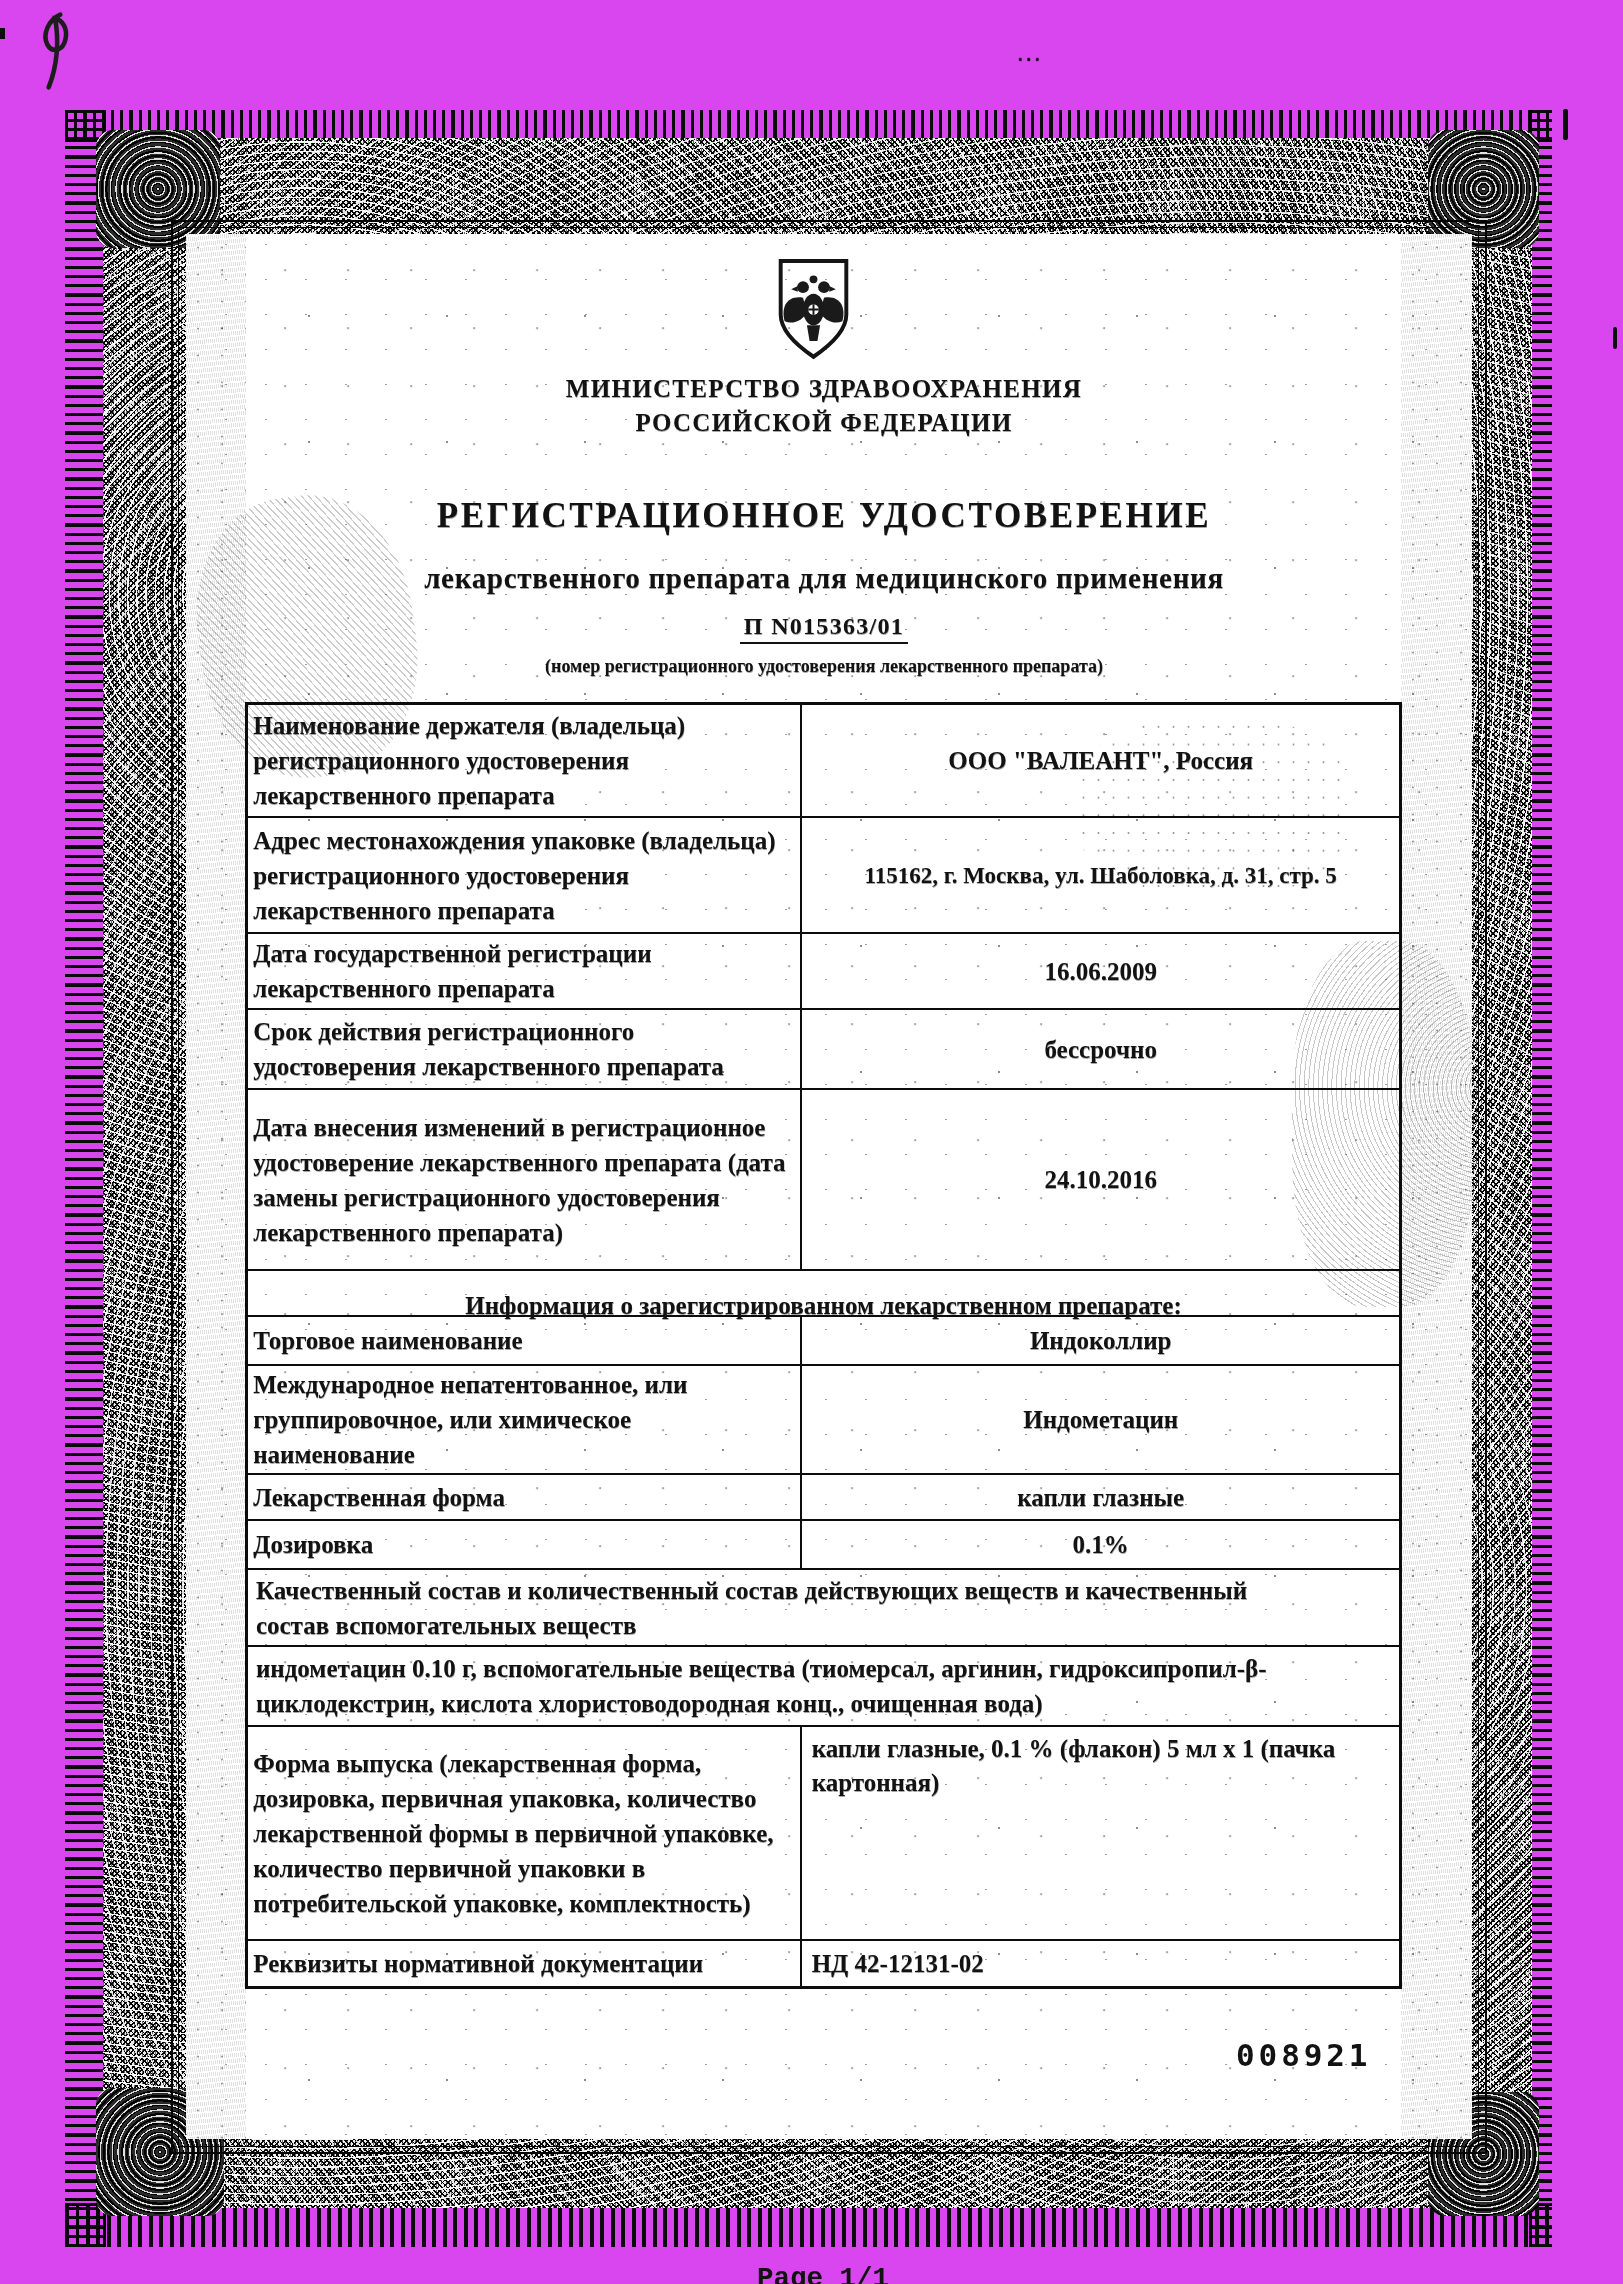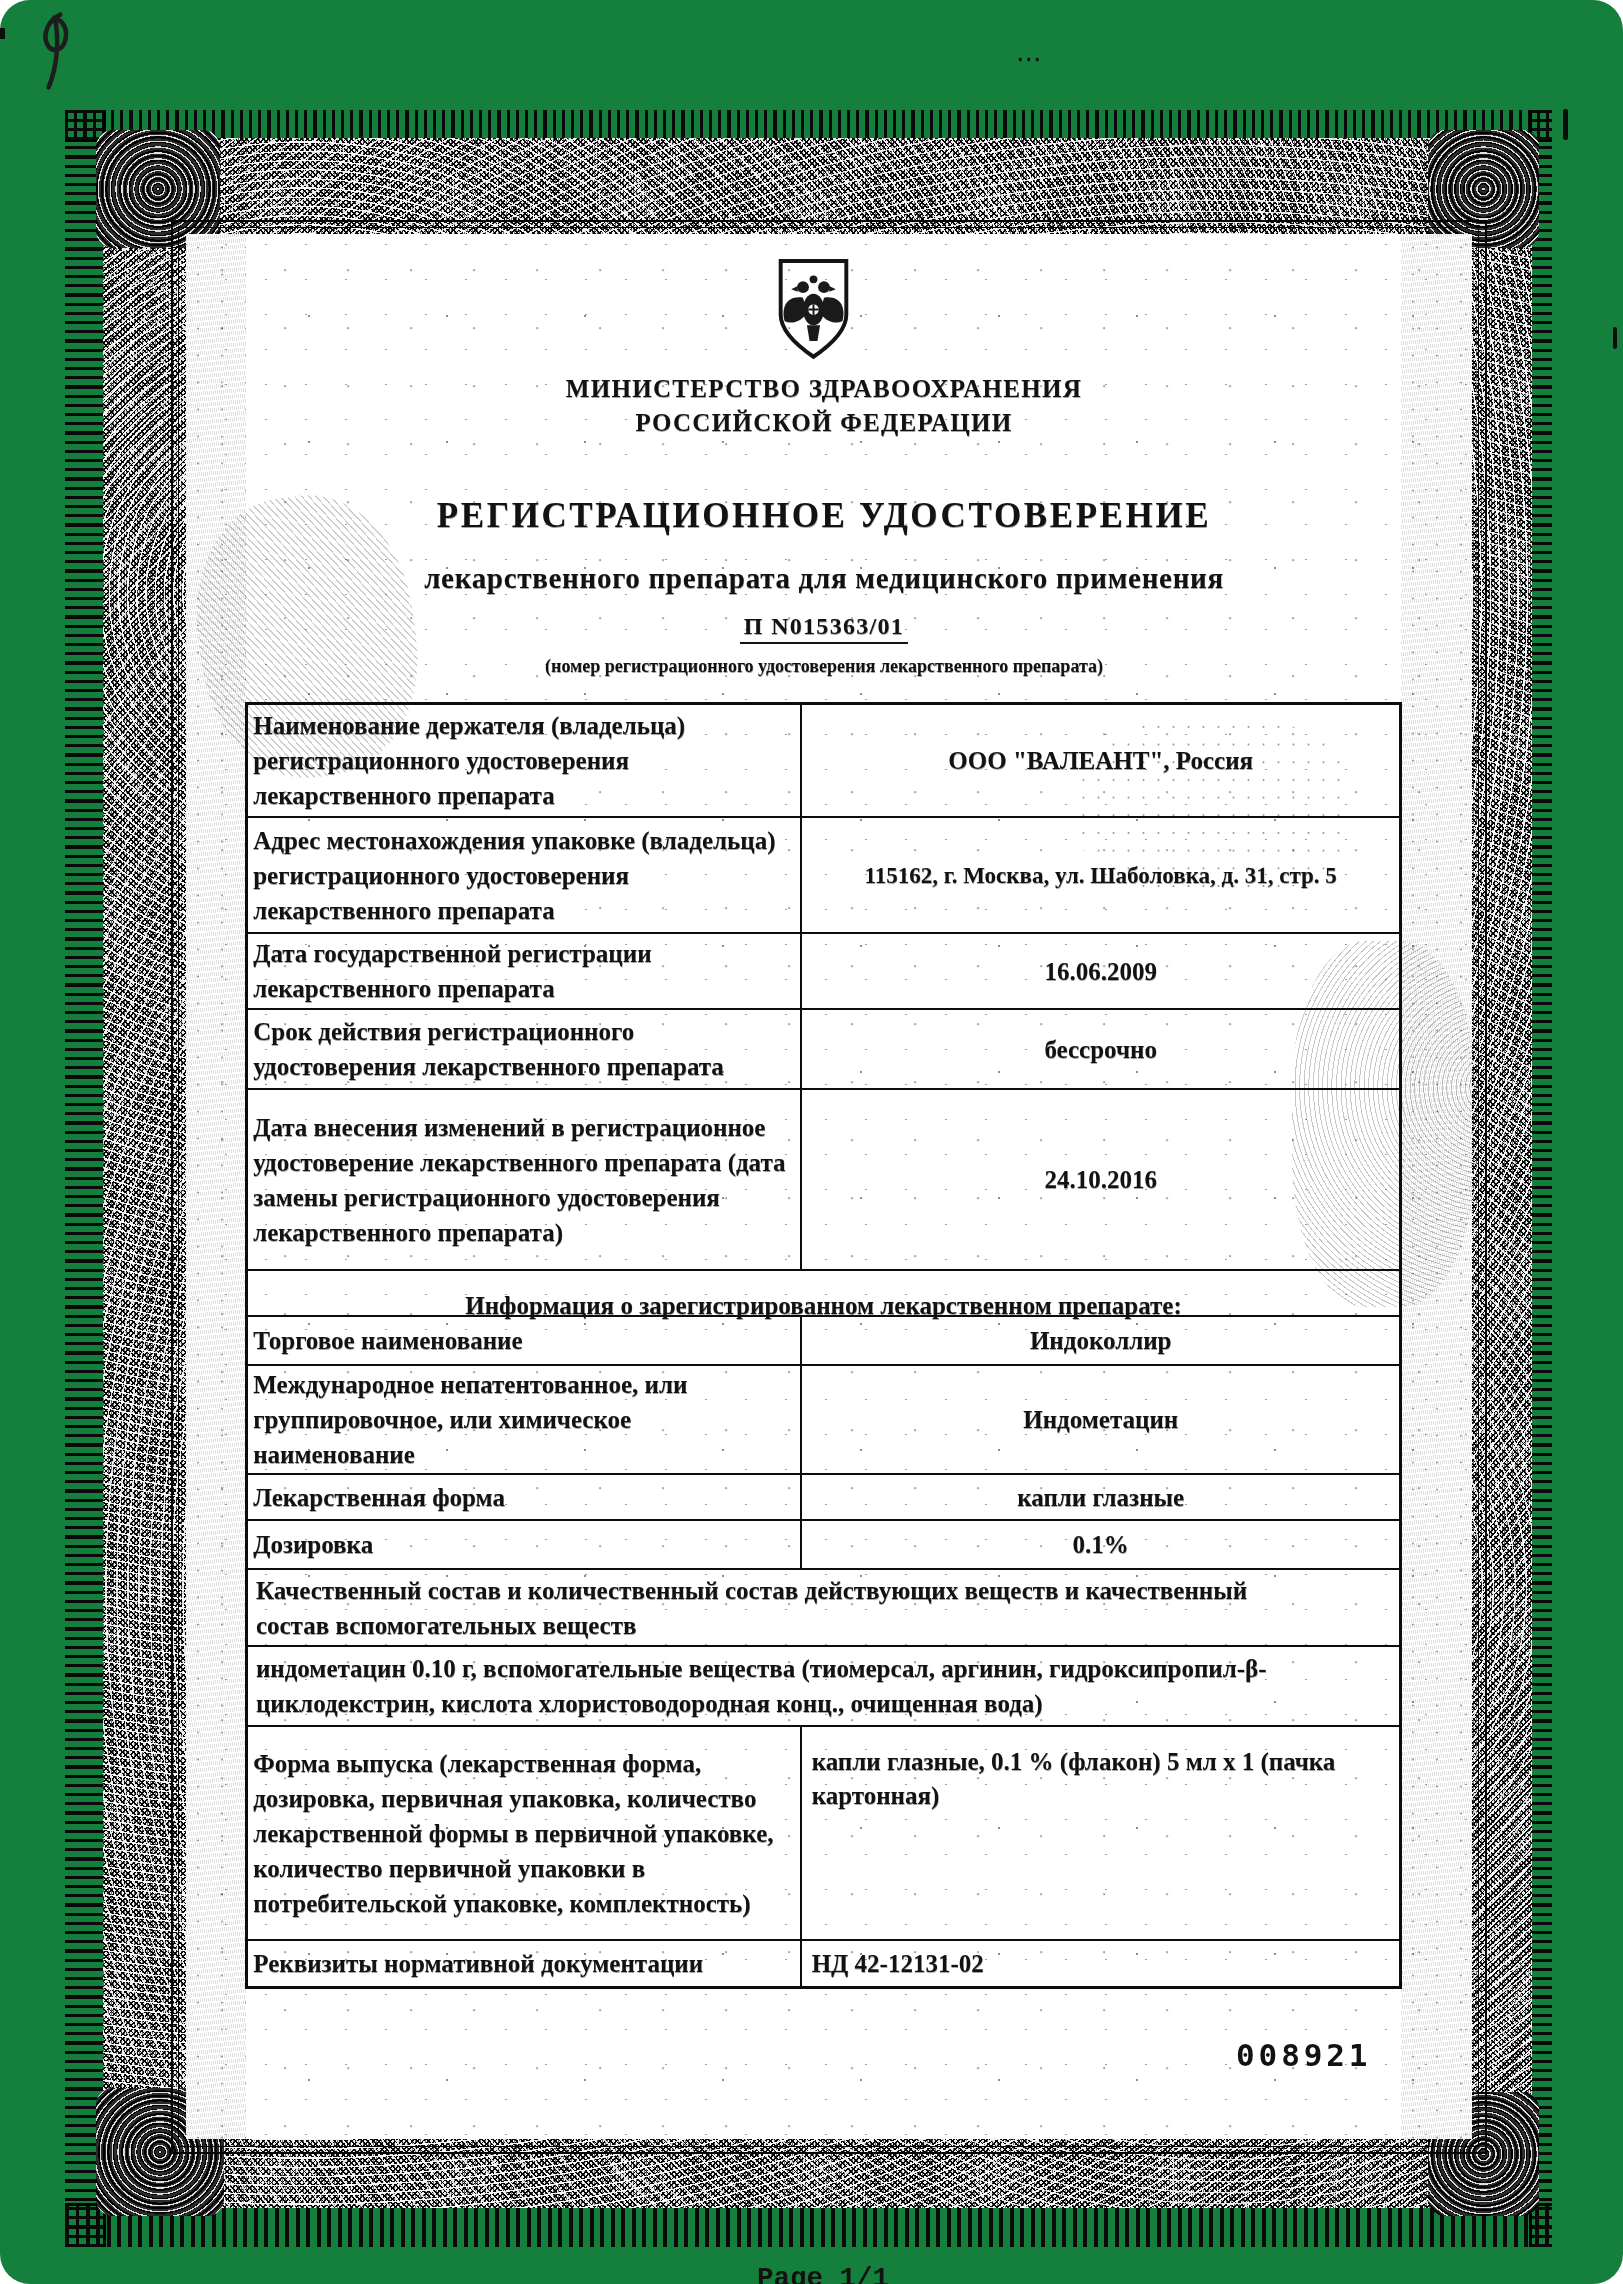--- a/index.html
+++ b/index.html
@@ -1,18 +1,18 @@
 <!DOCTYPE html>
 <html style="font-size:10.5px"><head>
 <meta charset="utf-8">
 <style>
   html,body{margin:0;padding:0;background:#fff;}
   .sheet{
-    position:relative;width:1623px;height:2284px;background:#15803d;overflow:hidden;
-    font-family:"Liberation Serif","DejaVu Serif",serif;color:#121212;border-radius:30px;
+    position:relative;width:1623px;height:2284px;background:#d946ef;overflow:hidden;
+    font-family:"Liberation Serif","DejaVu Serif",serif;color:#121212;
   }
   .ink{text-shadow:0.4px 0.5px 0 rgba(0,0,0,.35);}
   
   .pen-mark{position:absolute;left:19.6px;top:5.2px;width:65px;height:92px;z-index:5;}
   .artifact{position:absolute;background:#0d0d0d;z-index:5;}
   .a1{left:1016px;top:56px;width:26px;height:6.5px;background:radial-gradient(circle 2px,#000 1.4px,transparent 1.7px) 0 0/8.5px 6.5px repeat-x;}
   .a2{left:1563px;top:109px;width:4.6px;height:31px;border-radius:2px;}
   .a3{left:0;top:27.5px;width:5.2px;height:11.8px;}
   .a4{left:1613px;top:327px;width:3.9px;height:22px;border-radius:2px;}
   
@@ -89,21 +89,21 @@
   .t-row:first-child{border-top:none;}
   .tc{box-sizing:border-box;}
   .lab{width:48%;display:flex;align-items:center;text-align:left;padding:1.3px 7.9px 1.3px 5.2px;}
   .val{width:52%;border-left:2px solid #0c0c0c;display:flex;align-items:center;justify-content:center;text-align:center;padding:1.3px 9.2px;}
   .full{width:100%;display:flex;align-items:center;text-align:left;padding:1.3px 7.9px;white-space:pre-line;}
   .sec .full{justify-content:center;text-align:center;margin-top:24px;}
   .r0{height:111px}.r1{height:116px}.r2{height:76px}.r3{height:80px}.r4{height:181px}
   .r5{height:46px}.r6{height:49px}.r7{height:109px}.r8{height:46px}.r9{height:49px}
   .r10{height:77px}.r11{height:80px}.r12{height:214px}.r13{height:47px}
   .r1 .val{font-size:23px;}
-  .r12 .val{align-items:flex-start;justify-content:flex-start;text-align:left;padding-top:18px;white-space:pre-line;line-height:34px;}
+  .r12 .val{align-items:flex-start;justify-content:flex-start;text-align:left;padding-top:5px;white-space:pre-line;line-height:34px;}
   .r13 .val{justify-content:flex-start;text-align:left;padding-left:9.2px;}
   
   .serial{position:absolute;left:1236px;top:2037px;z-index:3;
     font-family:"DejaVu Sans Mono","Liberation Mono",monospace;font-weight:700;font-size:31px;letter-spacing:3.9px;}
   .page-label{position:absolute;left:823px;top:2263px;transform:translateX(-50%);z-index:3;
     font-family:"Liberation Mono","DejaVu Sans Mono",monospace;font-weight:700;font-size:27.5px;white-space:nowrap;}
 </style>
 </head>
 <body>
 

